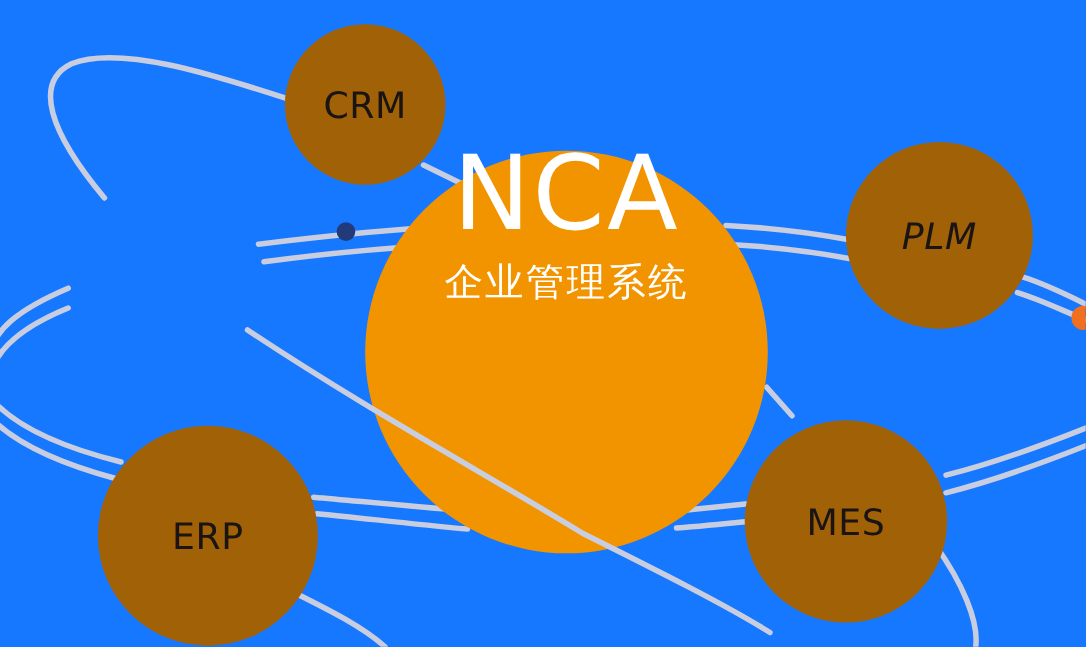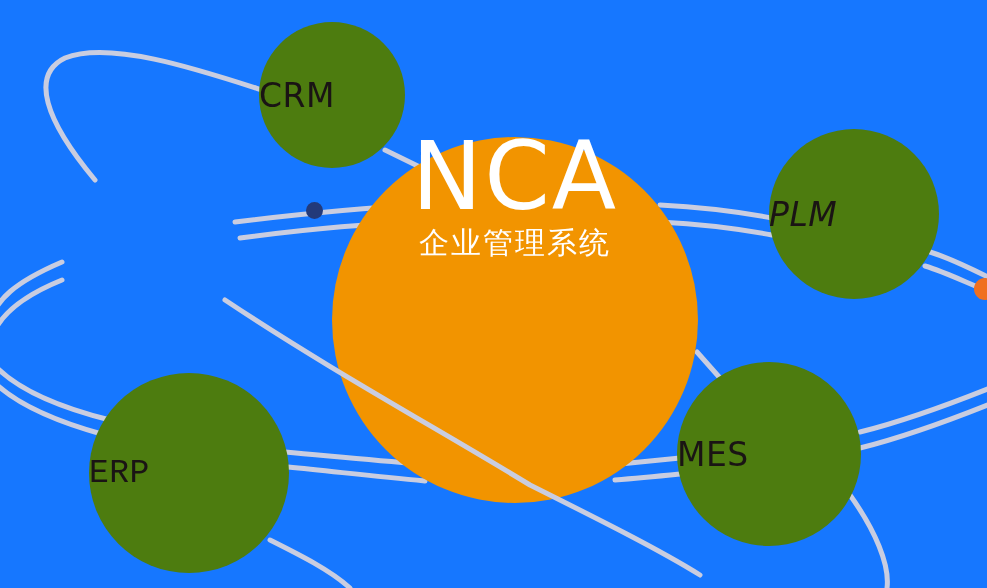--- a/index.html
+++ b/index.html
@@ -1,22 +1,22 @@
 <!DOCTYPE html>
 <html><head>
 <meta charset="utf-8">
 <style>
   html, body { margin:0; padding:0; }
   body { width:987px; height:588px; overflow:hidden; background:#1677FF; position:relative; font-family:"DejaVu Sans", "Liberation Sans", sans-serif; }
   #canvas { position:absolute; left:0; top:0; width:987px; height:588px; }
   svg.lines { position:absolute; left:0; top:0; }
-  .node { position:absolute; border-radius:50%; background:#4d7c0f; display:flex; align-items:center; justify-content:flex-start; color:#1a1414; font-size:33px; letter-spacing:0.5px; }
+  .node { position:absolute; border-radius:50%; background:#a16207; display:flex; align-items:center; justify-content:center; color:#1a1414; font-size:33px; letter-spacing:0.5px; }
   .center { position:absolute; border-radius:50%; background:#F29400; display:flex; flex-direction:column; align-items:center; color:#fff; }
   .center .title { font-size:94px; line-height:92px; letter-spacing:2px; margin-top:-6px; }
-  .center .subtitle { font-size:30px; line-height:40px; letter-spacing:2px; margin-top:0; }
+  .center .subtitle { font-size:35px; line-height:40px; letter-spacing:2px; margin-top:14px; }
   .dot { position:absolute; border-radius:50%; }
 </style>
 </head>
 <body>
 
 <div id="canvas">
 
   <svg class="lines" width="987" height="588" viewBox="0 0 987 588">
     <g fill="none" stroke="#C9CDE0" stroke-width="5" stroke-linecap="round">
 
@@ -60,28 +60,28 @@
     <g fill="none" stroke="#C9CDE0" stroke-width="5" stroke-linecap="round">
       <path d="M 225 300 C 330 370, 440 430, 530 485 C 600 520, 660 550, 700 575"></path>
     </g>
   </svg>
 
   <div class="node" style="left:259px; top:22px; width:146px; height:146px;">
     <span>CRM</span>
   </div>
 
 
-  <div class="node" style="left:89px; top:373px; width:200px; height:200px;font-family:Liberation Mono, monospace;">
+  <div class="node" style="left:89px; top:387px; width:200px; height:200px;">
     <span>ERP</span>
   </div>
 
   <div class="node" style="left:769px; top:129px; width:170px; height:170px;font-style:italic;">
     <span>PLM</span>
   </div>
 
-  <div class="node" style="left:677px; top:362px; width:184px; height:184px;">
+  <div class="node" style="left:677px; top:382px; width:184px; height:184px;">
     <span>MES</span>
   </div>
 
   <div class="dot" style="left:306px; top:202px; width:17px; height:17px; background:#233A7A;"></div>
   <div class="dot" style="left:974px; top:278px; width:22px; height:22px; background:#F07020;"></div>
 
 </div>
 
 </body></html>

